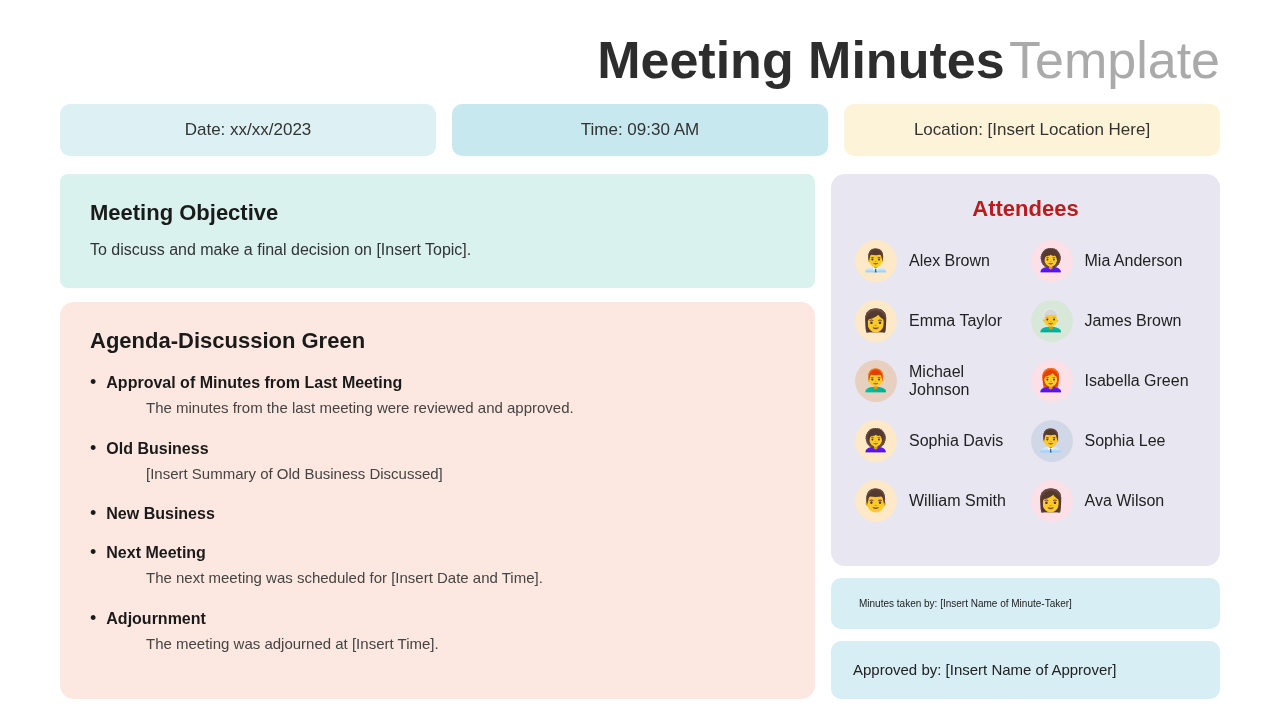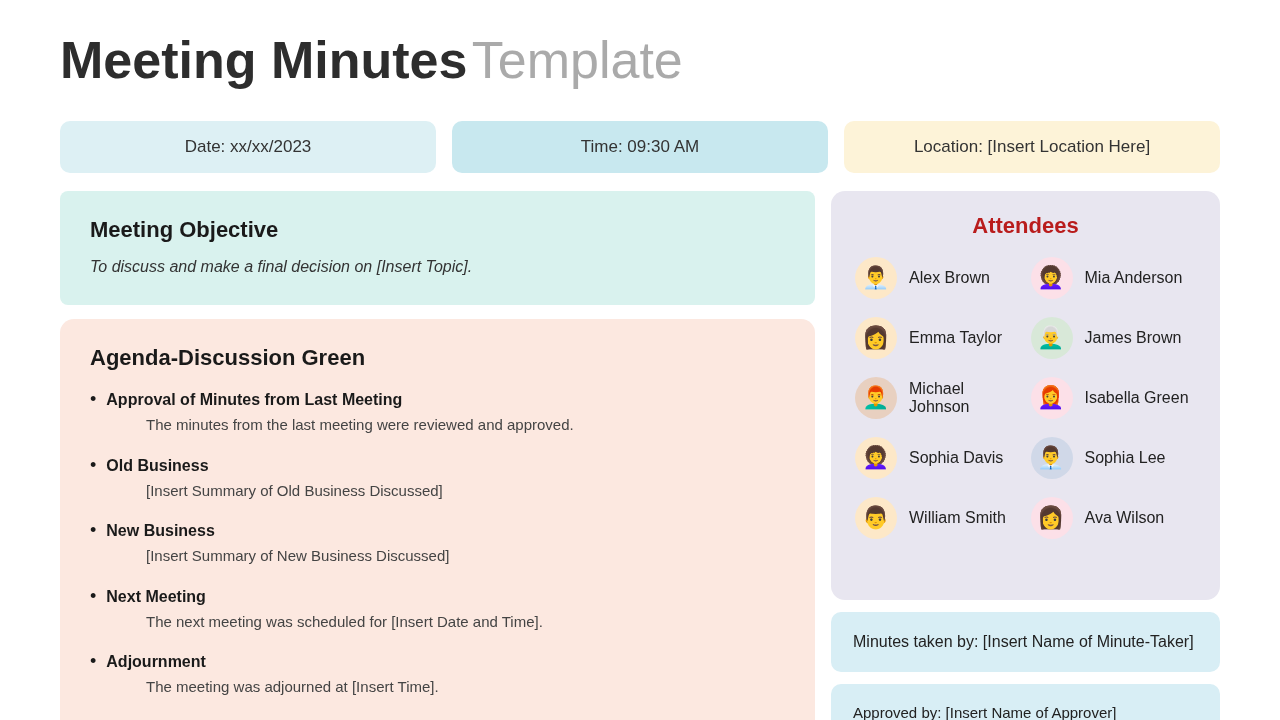--- a/index.html
+++ b/index.html
@@ -6,22 +6,22 @@
     body {
       background: #ffffff;
       font-family: 'Segoe UI', Arial, sans-serif;
       width: 1280px;
       min-height: 720px;
       padding: 30px 60px 40px 60px;
     }
 
     
     .page-title {
-      text-align: left;
-      margin-bottom: 31px;
+      text-align: right;
+      margin-bottom: 14px;
     }
     .page-title .title-bold {
       font-size: 52px;
       font-weight: 700;
       color: #2d2d2d;
     }
     .page-title .title-light {
       font-size: 52px;
       font-weight: 300;
       color: #aaaaaa;
@@ -68,21 +68,20 @@
     .objective-card h2 {
       font-size: 22px;
       font-weight: 700;
       color: #1a1a1a;
       margin-bottom: 12px;
     }
     .objective-card p {
       font-size: 16px;
       color: #333;
       line-height: 1.5;
-      font-style: italic;
     }
 
     
     .agenda-card {
       background: #fce8e0;
       border-radius: 14px;
       padding: 26px 30px;
     }
     .agenda-card h2 {
       font-size: 22px;
@@ -160,22 +159,22 @@
     .attendee-name {
       font-size: 16px;
       color: #222;
       font-weight: 500;
     }
 
     
     .minutes-card {
       background: #d8eef5;
       border-radius: 10px;
-      padding: 18px 22px;
-      font-size: 16px;
+      padding: 18px 28px;
+      font-size: 10px;
       color: #222;
       line-height: 1.5;
     }
     .approved-card {
       background: #d8eef5;
       border-radius: 10px;
       padding: 18px 22px;
       font-size: 15px;
       color: #222;
       line-height: 1.5;
@@ -237,21 +236,20 @@
         <span class="bullet">•</span>
         <span>Old Business</span>
       </div>
       <div class="agenda-item-desc">[Insert Summary of Old Business Discussed]</div>
     </div>
           <div class="agenda-item">
       <div class="agenda-item-title">
         <span class="bullet">•</span>
         <span>New Business</span>
       </div>
-      <div class="agenda-item-desc">[Insert Summary of New Business Discussed]</div>
     </div>
           <div class="agenda-item">
       <div class="agenda-item-title">
         <span class="bullet">•</span>
         <span>Next Meeting</span>
       </div>
       <div class="agenda-item-desc">The next meeting was scheduled for [Insert Date and Time].</div>
     </div>
           <div class="agenda-item">
       <div class="agenda-item-title">

